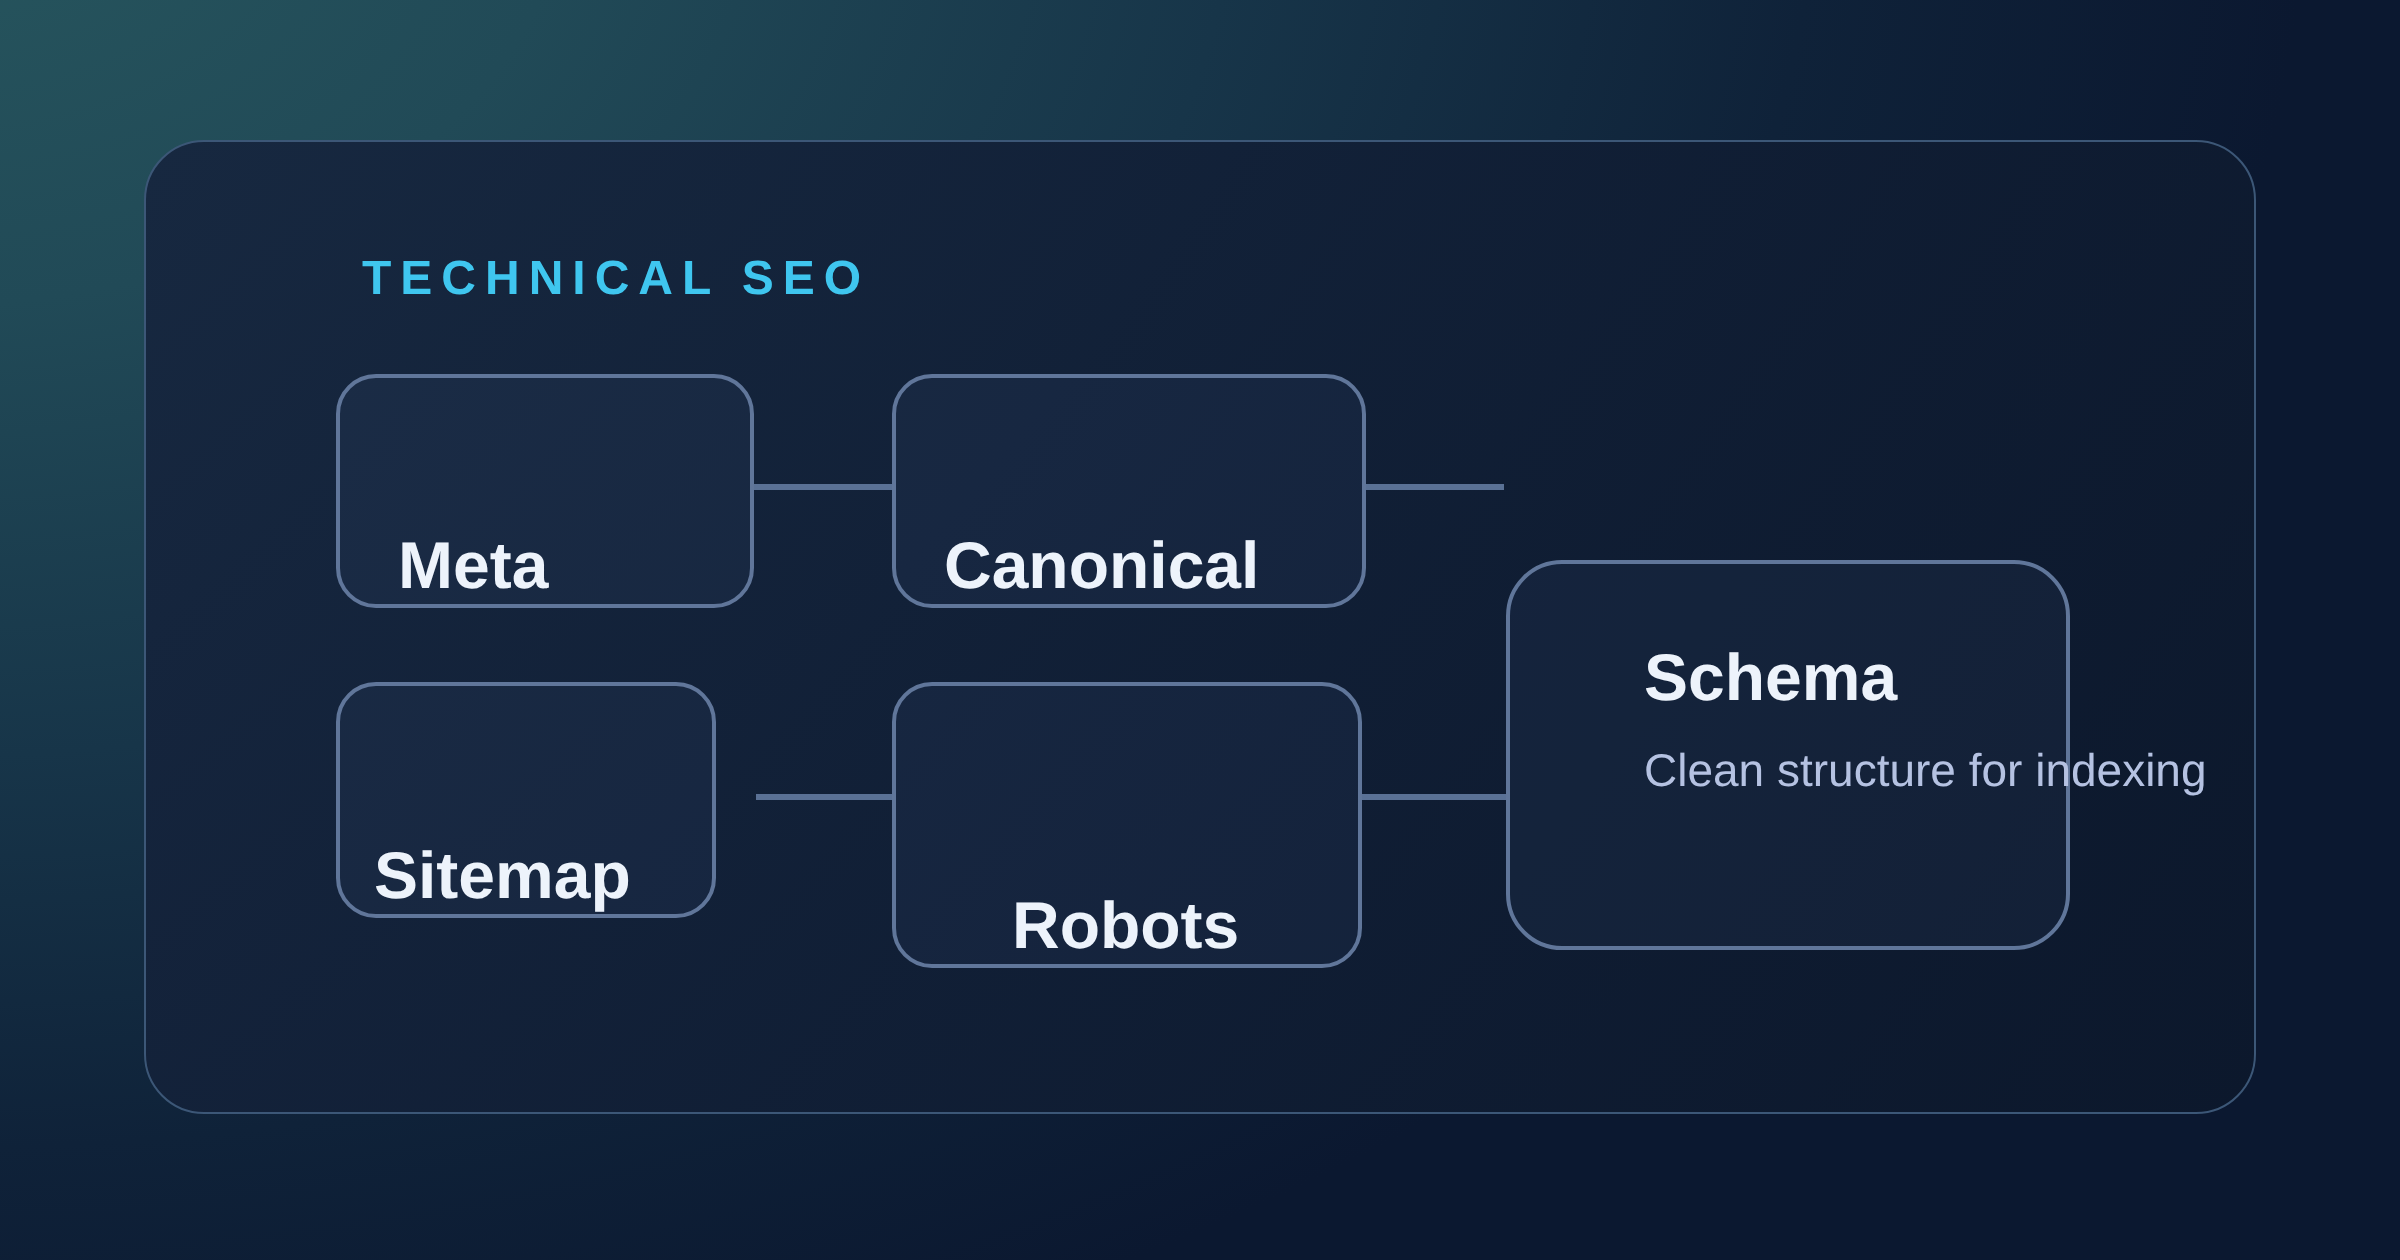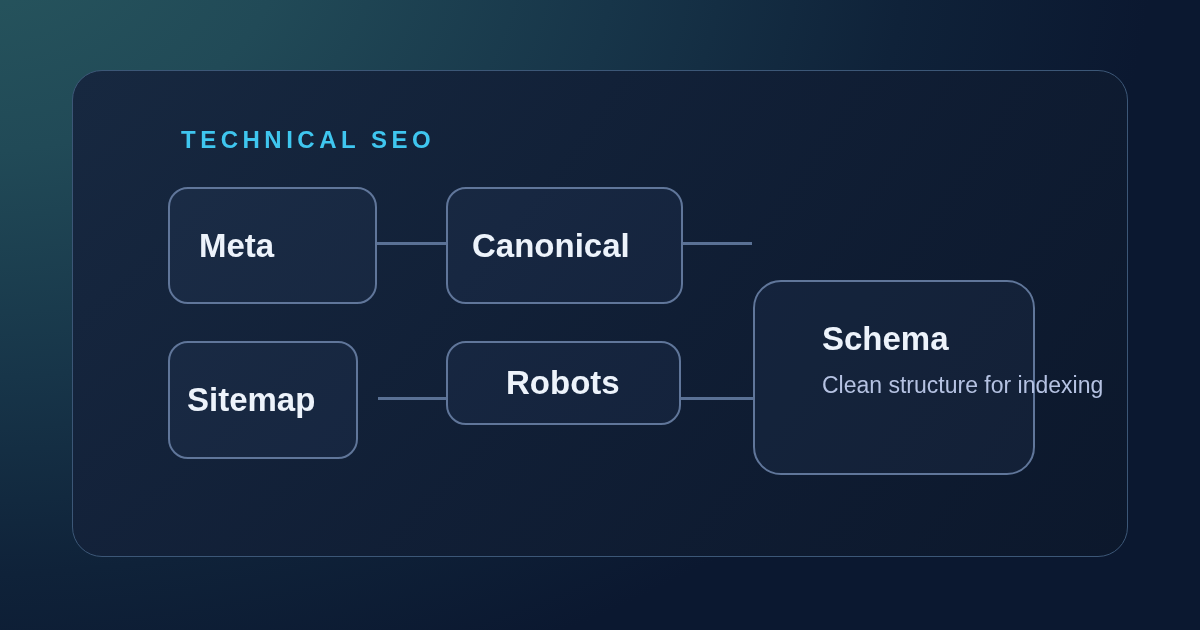--- a/index.html
+++ b/index.html
@@ -48,35 +48,35 @@
     font-weight: 600;
     letter-spacing: 4.5px;
     color: var(--accent, #3fc6ef);
   }
   .node {
     position: absolute;
     box-sizing: border-box;
     border: 2.5px solid var(--node-border, #60769a);
     background: rgba(99, 133, 187, 0.07);
     display: flex;
-    align-items: center;
+    align-items: flex-end;
   }
   .node-small {
     border-radius: 20px;
   }
   .node-label {
     font-size: 33px;
     font-weight: 700;
     color: var(--node-label, #edf3fb);
     white-space: nowrap;
   }
   .box-meta      { left: 95px;  top: 116px; width: 209px; height: 117px; padding-left: 29px; }
   .box-canonical { left: 373px; top: 116px; width: 237px; height: 117px; padding-left: 24px; }
   .box-sitemap   { left: 95px;  top: 270px; width: 190px; height: 118px; padding-left: 17px; }
-  .box-robots    { left: 373px; top: 270px; width: 235px; height: 84px; padding-left: 58px; }
+  .box-robots    { left: 373px; top: 270px; width: 235px; height: 143px; padding-left: 58px; }
   .box-schema {
     left: 680px; top: 209px; width: 282px; height: 195px;
     border-radius: 28px;
     display: block;
     padding: 38px 0 0 67px;
     overflow: visible;
   }
   .schema-title {
     font-size: 33px;
     font-weight: 700;

